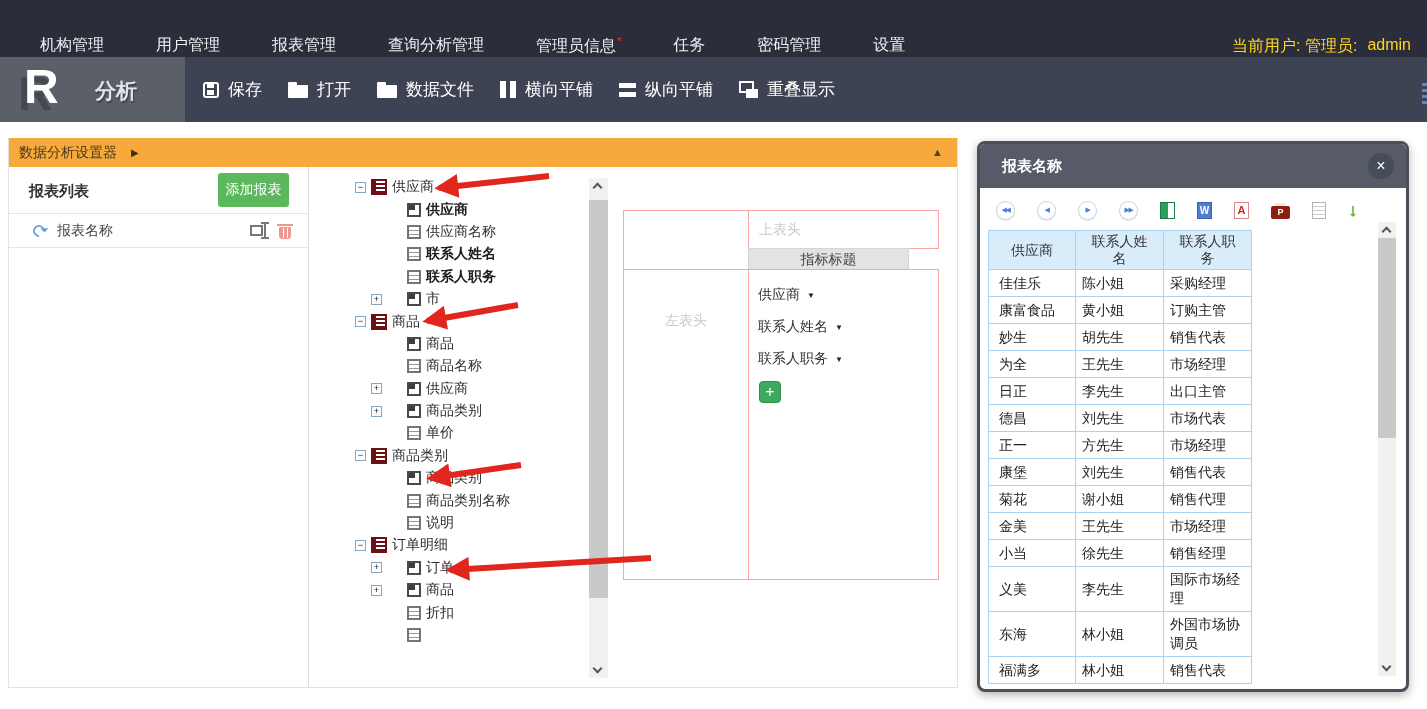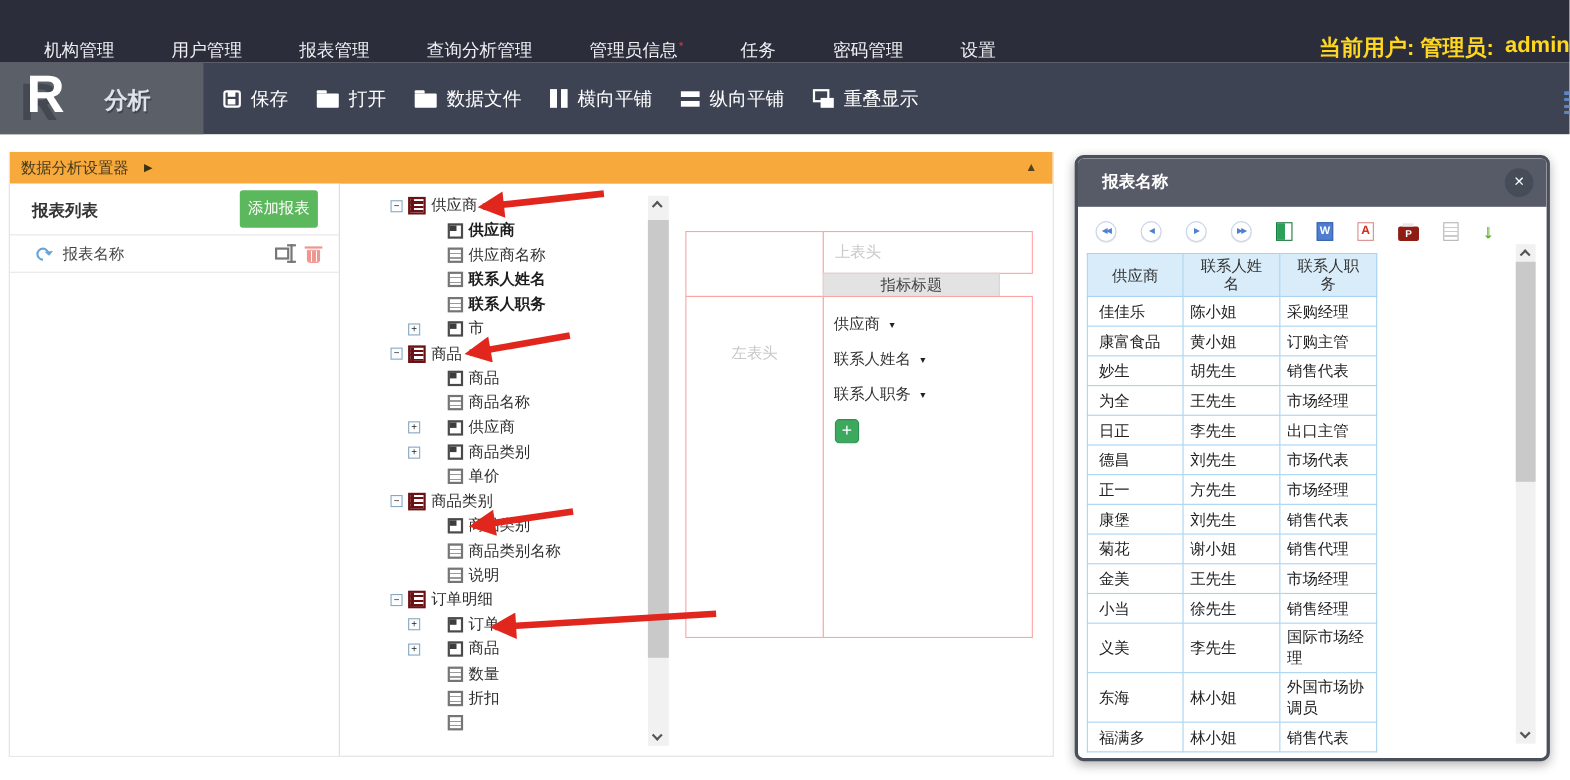--- a/index.html
+++ b/index.html
@@ -3,21 +3,21 @@
 <meta charset="utf-8">
 <style>
   *{margin:0;padding:0;box-sizing:border-box;font-family:"Liberation Sans","DejaVu Sans",sans-serif}
   html,body{width:1427px;height:709px;background:#fff;overflow:hidden;position:relative}
 
   
   .topbar{position:absolute;left:0;top:0;width:1427px;height:57px;background:#2b2e3a;display:flex;align-items:flex-end;padding-left:40px}
   .topbar nav{display:flex;gap:52px;align-items:center}
   .tm-item{color:#eef0f3;font-size:16px;cursor:pointer;white-space:nowrap}
   .tm-item sup{color:#ff2d2d;font-size:11px;margin-left:1px}
-  .user-info{margin-left:auto;color:#ffd71e;font-size:20px;font-weight:bold;white-space:nowrap;padding-right:0;display:flex;gap:10px}
+  .user-info{margin-left:auto;color:#ffd71e;font-size:16px;font-weight:normal;white-space:nowrap;padding-right:16px;display:flex;gap:10px}
 
   
   .appbar{position:absolute;left:0;top:57px;width:1427px;height:65px;background:#3e4354;display:flex;align-items:center}
   .logo-block{width:185px;height:65px;background:#5a5f68;position:relative;flex:0 0 auto}
   .logo-r{position:absolute;left:24px;top:2px;font-size:48px;font-weight:bold;color:#fff;text-shadow:-6px 7px 0 rgba(40,44,54,.45)}
   .app-label{position:absolute;left:95px;top:20px;font-size:21px;font-weight:bold;color:#dfe3ea;text-shadow:1px 2px 0 rgba(40,44,54,.5)}
   .tb-btns{display:flex;align-items:flex-start;gap:26px;padding-left:18px}
   .tb-btn{display:flex;align-items:center;gap:9px;color:#fff;font-size:17px;cursor:pointer;white-space:nowrap}
   .clipped-icon{position:absolute;right:0;top:26px;width:5px;height:22px;background:repeating-linear-gradient(180deg,#5d87c4 0 3px,transparent 3px 6px)}
 
@@ -274,25 +274,20 @@
       </div>
       <div class="trow child">
         <span class="exp">+</span>
         <span class="tico tico-entity"></span>
         <span class="tlabel">订单</span>
       </div>
       <div class="trow child">
         <span class="exp">+</span>
         <span class="tico tico-entity"></span>
         <span class="tlabel">商品</span>
-      </div>
-      <div class="trow child">
-        <span class="exp-spacer"></span>
-        <span class="tico tico-field"></span>
-        <span class="tlabel">数量</span>
       </div>
       <div class="trow child">
         <span class="exp-spacer"></span>
         <span class="tico tico-field"></span>
         <span class="tlabel">折扣</span>
       </div>
       <div class="trow child">
         <span class="exp-spacer"></span>
         <span class="tico tico-field"></span>
       </div>

